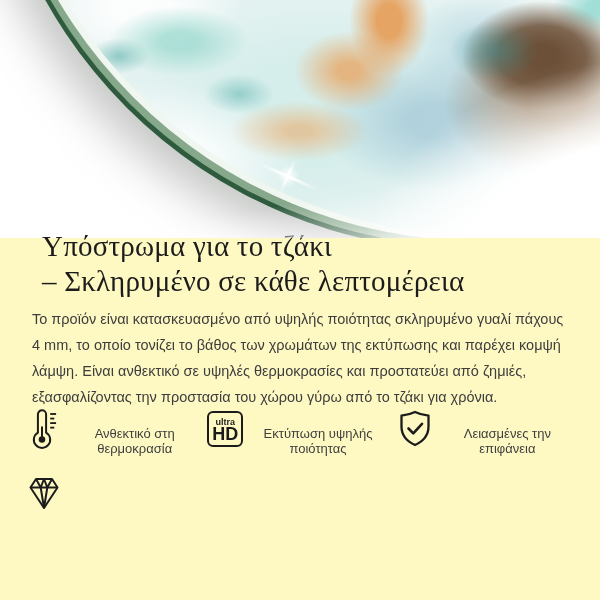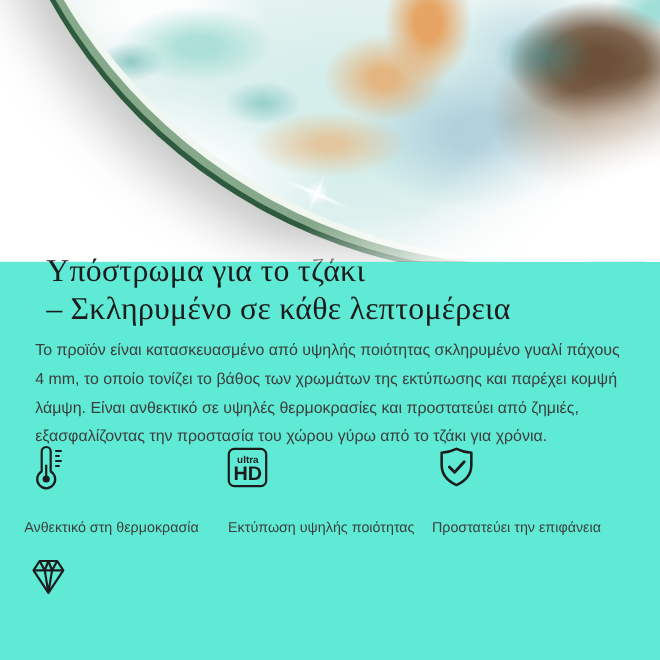--- a/index.html
+++ b/index.html
@@ -1,18 +1,18 @@
 <!DOCTYPE html>
 <html><head>
 <meta charset="utf-8">
 <style>
   html,body{margin:0;padding:0;background:#fff;}
   .page{
     position:relative;width:600px;height:600px;margin:0 auto;
-    background:#5eead4;overflow:hidden;
+    background:#fef9c3;overflow:hidden;
     font-family:"Liberation Sans","DejaVu Sans",sans-serif;
   }
   
   .hero{position:absolute;left:0;top:0;width:600px;height:238px;overflow:hidden;background:#fff;}
   .disc{
     position:absolute;left:-6px;top:-744px;width:980px;height:980px;border-radius:50%;
     background:
       radial-gradient(45px 30px at 500px 795px, rgba(62,142,142,0.55) 0%, rgba(62,142,142,0) 100%),
       radial-gradient(80px 55px at 548px 800px, #6d5038 20%, rgba(109,80,56,0.85) 55%, rgba(109,80,56,0) 100%),
       radial-gradient(110px 80px at 560px 845px, rgba(146,108,72,0.7) 25%, rgba(146,108,72,0) 100%),
@@ -60,21 +60,21 @@
   }
   .desc{
     position:absolute;left:32px;top:306px;margin:0;width:540px;
     font-size:14.5px;line-height:26px;color:#3d3d3d;
   }
   
   .features{
     position:absolute;left:22px;right:22px;top:402px;
     display:grid;grid-template-columns:repeat(3,1fr);row-gap:14px;
   }
-  .feature{display:flex;flex-direction:column;align-items:flex-start;}
+  .feature{display:flex;flex-direction:row;align-items:center;}
   .icon-box{height:46px;display:flex;align-items:center;justify-content:center;}
   .feature .label{margin-top:24px;font-size:13px;color:#3e3e3e;text-align:center;}
   .icon-stroke{stroke:#1c1c1c;fill:none;}
   .ultrahd{
     width:36px;height:36px;border:2.5px solid #1b1b1b;border-radius:6px;
     display:flex;flex-direction:column;align-items:center;justify-content:center;
     color:#1b1b1b;font-weight:bold;box-sizing:border-box;
   }
   .ultrahd .u1{font-size:9px;line-height:9px;}
   .ultrahd .u2{font-size:18px;line-height:14px;}
@@ -123,21 +123,21 @@
       <div class="label">Εκτύπωση υψηλής ποιότητας</div>
     </div>
 
     <div class="feature">
       <div class="icon-box">
         <svg width="44" height="44" viewBox="0 0 44 44">
           <path class="icon-stroke" d="M22 5 C26.5 7.2 31 8.2 35.5 8.6 V19.5 C35.5 28.5 30.5 34.2 22 38 C13.5 34.2 8.5 28.5 8.5 19.5 V8.6 C13 8.2 17.5 7.2 22 5 Z" stroke-width="2.3" stroke-linejoin="round"></path>
           <path class="icon-stroke" d="M15.5 21.5 L20.3 26.3 L29 16.8" stroke-width="2.6" stroke-linecap="round" stroke-linejoin="round"></path>
         </svg>
       </div>
-      <div class="label">Προστατεύει την επιφάνεια</div>
+      <div class="label">Λειασμένες την επιφάνεια</div>
     </div>
 
     <div class="feature">
       <div class="icon-box">
         <svg width="44" height="42" viewBox="0 0 44 42">
           <g class="icon-stroke" stroke-width="2" stroke-linejoin="round">
             <path d="M8.5 15.5 L14 7 H30 L35.5 15.5 L22 36 Z"></path>
             <path d="M8.5 15.5 H35.5"></path>
             <path d="M14 7 L18.7 15.5 M22 7 L18.7 15.5 M22 7 L25.3 15.5 M30 7 L25.3 15.5"></path>
             <path d="M18.7 15.5 L22 36 M25.3 15.5 L22 36"></path>

